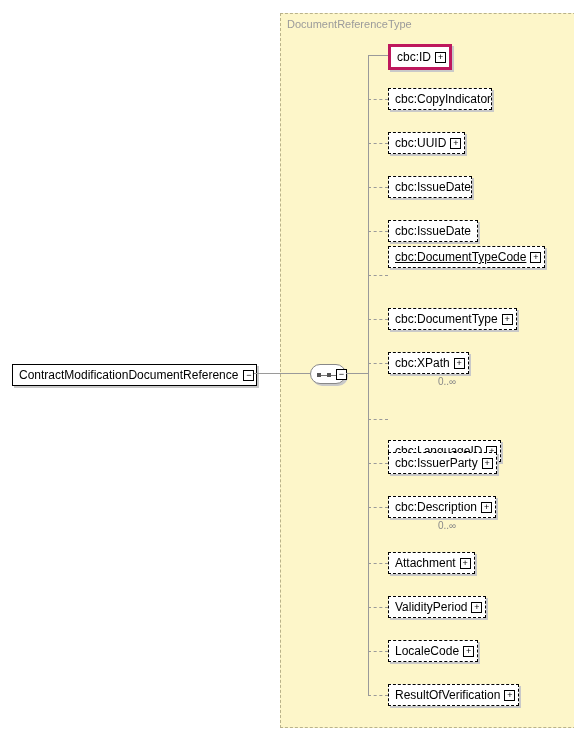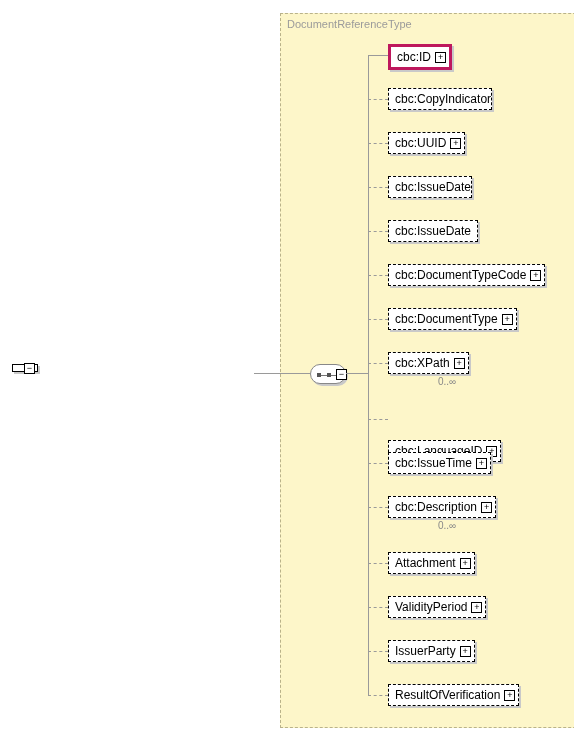--- a/index.html
+++ b/index.html
@@ -138,20 +138,21 @@
 </style>
 </head>
 <body>
 <div class="canvas">
 
   <div class="typebox" style="left:280px; top:13px; width:316px; height:715px;">
     <div class="typebox-label">DocumentReferenceType</div>
   </div>
 
   <div class="root-node" id="root" style="left:12px; top:364px; padding-right:18px;">
+    <span>ContractModificationDocumentReference</span>
     <div class="root-exp">−</div>
   </div>
 
   <div class="hline" style="left:254px; top:373px; width:56px;"></div>
 
   <div class="seq" id="seq" style="left:310px; top:364px;">
     <div class="bar"></div>
     <div class="dot d1"></div>
     <div class="dot d2"></div>
     <div class="dot d3"></div>
@@ -165,37 +166,37 @@
       <div class="enode required" style="left: 388px; top: 44px;"><span>cbc:ID</span><div class="exp">+</div></div>
       <div class="hline" style="left: 368px; top: 55px; width: 20px;"></div>
       <div class="enode optional" style="left: 388px; top: 88px; padding-right: 0;"><span>cbc:CopyIndicator</span></div>
       <div class="hline dashed" style="left: 368px; top: 99px; width: 20px;"></div>
       <div class="enode optional" style="left: 388px; top: 132px;"><span>cbc:UUID</span><div class="exp">+</div></div>
       <div class="hline dashed" style="left: 368px; top: 143px; width: 20px;"></div>
       <div class="enode optional" style="left: 388px; top: 176px; padding-right: 0;"><span>cbc:IssueDate</span></div>
       <div class="hline dashed" style="left: 368px; top: 187px; width: 20px;"></div>
       <div class="enode optional" style="left: 388px; top: 220px; padding-right: 6px;"><span>cbc:IssueDate</span></div>
       <div class="hline dashed" style="left: 368px; top: 231px; width: 20px;"></div>
-      <div class="enode optional" style="left: 388px; top: 264px;"><span>cbc:DocumentTypeCode</span><div class="exp">+</div></div>
+      <div class="enode optional" style="left: 388px; top: 246px; text-decoration: underline;"><span>cbc:DocumentTypeCode</span><div class="exp">+</div></div>
       <div class="hline dashed" style="left: 368px; top: 275px; width: 20px;"></div>
       <div class="enode optional" style="left: 388px; top: 308px;"><span>cbc:DocumentType</span><div class="exp">+</div></div>
       <div class="hline dashed" style="left: 368px; top: 319px; width: 20px;"></div>
       <div class="enode optional" style="left: 388px; top: 352px;"><span>cbc:XPath</span><div class="exp">+</div></div>
       <div class="hline dashed" style="left: 368px; top: 363px; width: 20px;"></div>
       <div class="mult" style="left: 438px; top: 376px;">0..∞</div>
       <div class="enode optional" style="left: 388px; top: 408px; margin-top: 32px;"><span>cbc:LanguageID</span><div class="exp">+</div></div>
       <div class="hline dashed" style="left: 368px; top: 419px; width: 20px;"></div>
-      <div class="enode optional" style="left: 388px; top: 452px;"><span>cbc:IssueTime</span><div class="exp">+</div></div>
+      <div class="enode optional" style="left: 388px; top: 452px;"><span>cbc:IssuerParty</span><div class="exp">+</div></div>
       <div class="hline dashed" style="left: 368px; top: 463px; width: 20px;"></div>
       <div class="enode optional" style="left: 388px; top: 496px;"><span>cbc:Description</span><div class="exp">+</div></div>
       <div class="hline dashed" style="left: 368px; top: 507px; width: 20px;"></div>
       <div class="mult" style="left: 438px; top: 520px;">0..∞</div>
       <div class="enode optional" style="left: 388px; top: 552px;"><span>Attachment</span><div class="exp">+</div></div>
       <div class="hline dashed" style="left: 368px; top: 563px; width: 20px;"></div>
       <div class="enode optional" style="left: 388px; top: 596px;"><span>ValidityPeriod</span><div class="exp">+</div></div>
       <div class="hline dashed" style="left: 368px; top: 607px; width: 20px;"></div>
-      <div class="enode optional" style="left: 388px; top: 640px;"><span>IssuerParty</span><div class="exp">+</div></div>
+      <div class="enode optional" style="left: 388px; top: 640px;"><span>LocaleCode</span><div class="exp">+</div></div>
       <div class="hline dashed" style="left: 368px; top: 651px; width: 20px;"></div>
       <div class="enode optional" style="left: 388px; top: 684px;"><span>ResultOfVerification</span><div class="exp">+</div></div>
       <div class="hline dashed" style="left: 368px; top: 695px; width: 20px;"></div>
     </div>
 
 </div>
 
 </body></html>

